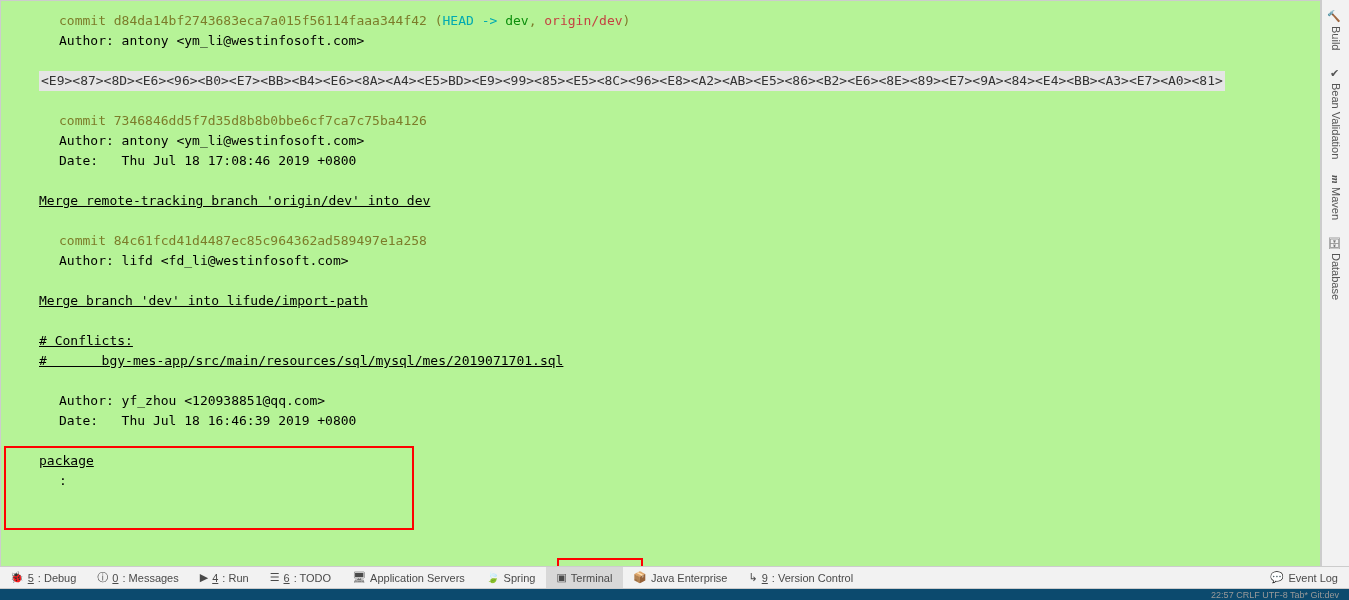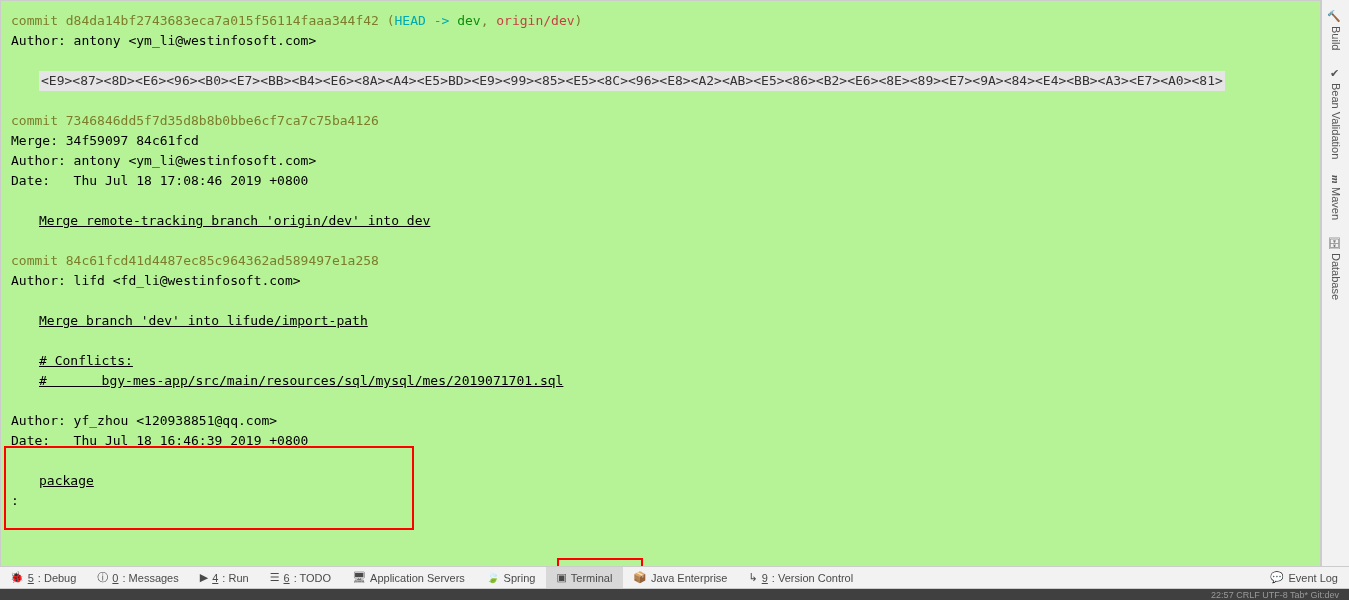--- a/index.html
+++ b/index.html
@@ -17,21 +17,21 @@
       left: 0;
       top: 0;
       right: 28px;
       bottom: 30px;
       background: #b6f397;
       padding: 10px 10px 0 10px;
       line-height: 20px;
       color: #000;
       border: 1px solid #ccc;
     }
-    .commit-line { white-space: pre; }
+    .commit-line { white-space: pre; margin-left: 48px; }
     .hash-green { color: #7c7c2a; }
     .paren { color: #7c7c2a; }
     .head-cyan { color: #00aab0; }
     .branch-green { color: #0b8e0b; }
     .origin-red { color: #c44141; }
     .selected-line {
       background: #e5e5e5;
       color: #333;
       display: inline-block;
       padding: 0 2px;
@@ -103,21 +103,21 @@
       border-right: 1px solid transparent;
     }
     .bottom-tab.active { background: #d8d8d8; }
     .bottom-spacer { flex: 1; }
     .icon { font-size: 11px; }
     .underline { text-decoration: underline; }
     .status-bar {
       position: absolute;
       left: 0; right: 0; bottom: 0;
       height: 12px;
-      background: #404040;
+      background: #0c4a6e;
       border-top: 1px solid #ccc;
       font-family: sans-serif;
       font-size: 9px;
       color: #999;
       display: flex;
       align-items: center;
       justify-content: flex-end;
       padding: 0 10px;
     }
   </style>
@@ -126,21 +126,20 @@
 
 <div class="terminal-area">
 
   <div class="commit-line"><span class="hash-green">commit </span><span class="hash-green">d84da14bf2743683eca7a015f56114faaa344f42</span><span class="paren"> (</span><span class="head-cyan">HEAD -&gt; </span><span class="branch-green">dev</span><span class="paren">, </span><span class="origin-red">origin/dev</span><span class="paren">)</span></div>
   <div class="commit-line">Author: antony &lt;ym_li@westinfosoft.com&gt;</div>
   <div class="commit-line">&nbsp;</div>
   <div><span class="selected-line">&lt;E9&gt;&lt;87&gt;&lt;8D&gt;&lt;E6&gt;&lt;96&gt;&lt;B0&gt;&lt;E7&gt;&lt;BB&gt;&lt;B4&gt;&lt;E6&gt;&lt;8A&gt;&lt;A4&gt;&lt;E5&gt;BD&gt;&lt;E9&gt;&lt;99&gt;&lt;85&gt;&lt;E5&gt;&lt;8C&gt;&lt;96&gt;&lt;E8&gt;&lt;A2&gt;&lt;AB&gt;&lt;E5&gt;&lt;86&gt;&lt;B2&gt;&lt;E6&gt;&lt;8E&gt;&lt;89&gt;&lt;E7&gt;&lt;9A&gt;&lt;84&gt;&lt;E4&gt;&lt;BB&gt;&lt;A3&gt;&lt;E7&gt;&lt;A0&gt;&lt;81&gt;</span></div>
   <div class="commit-line">&nbsp;</div>
 
   <div class="commit-line"><span class="hash-green">commit </span><span class="hash-green">7346846dd5f7d35d8b8b0bbe6cf7ca7c75ba4126</span></div>
-  <div class="commit-line">Merge: 34f59097 84c61fcd</div>
   <div class="commit-line">Author: antony &lt;ym_li@westinfosoft.com&gt;</div>
   <div class="commit-line">Date:   Thu Jul 18 17:08:46 2019 +0800</div>
   <div class="commit-line">&nbsp;</div>
   <div class="commit-line indent">Merge remote-tracking branch 'origin/dev' into dev</div>
   <div class="commit-line">&nbsp;</div>
 
   <div class="commit-line"><span class="hash-green">commit </span><span class="hash-green">84c61fcd41d4487ec85c964362ad589497e1a258</span></div>
   <div class="commit-line">Author: lifd &lt;fd_li@westinfosoft.com&gt;</div>
   <div class="commit-line">&nbsp;</div>
   <div class="commit-line indent">Merge branch 'dev' into lifude/import-path</div>

